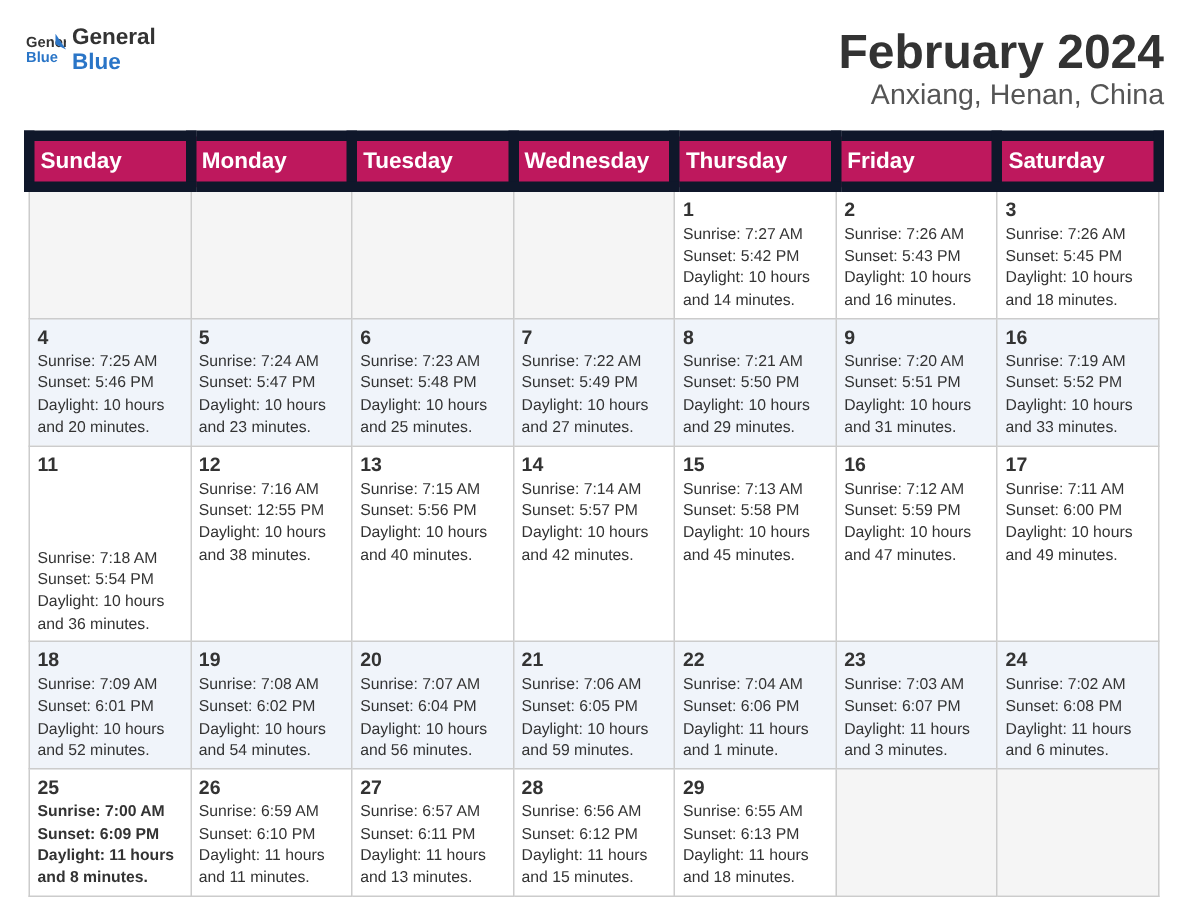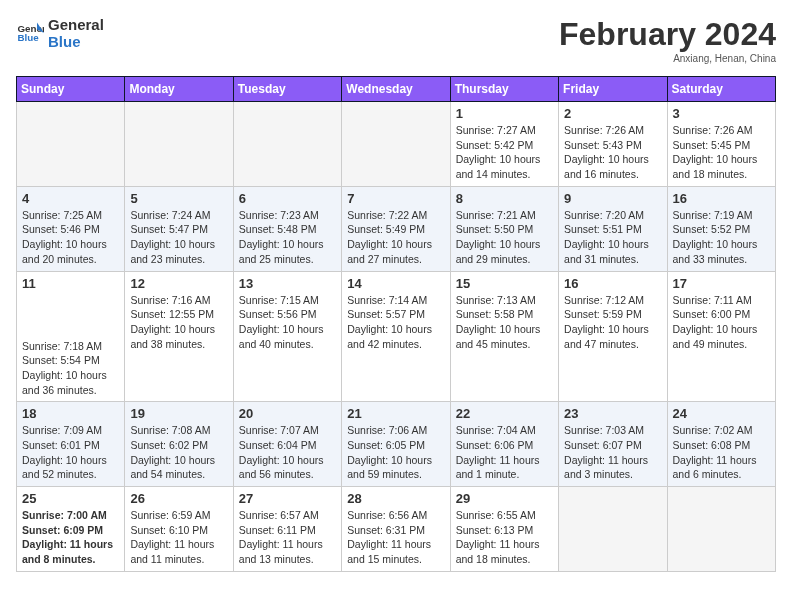--- a/index.html
+++ b/index.html
@@ -28,35 +28,35 @@
     .title-area {
       text-align: right;
       margin-left: 12px;
     }
     .month-title {
       font-size: 32px;
       font-weight: bold;
       color: #333;
     }
     .subtitle {
-      font-size: 10px;
+      font-size: 19px;
       color: #555;
     }
     .calendar-table {
       width: 100%;
       border-collapse: collapse;
       font-size: 11px;
     }
     .calendar-table th {
-      background: #8b5cf6;
+      background: #be185d;
       color: #fff;
       padding: 5px 4px;
       text-align: left;
-      font-size: 12px;
-      border: 1px solid #0f172a;
+      font-size: 15px;
+      border: 7px solid #0f172a;
     }
     .calendar-table td {
       border: 1px solid #ccc;
       vertical-align: top;
       padding: 4px 5px;
       width: calc(100%/7);
       min-height: 80px;
       height: 80px;
       background: #fff;
     }
@@ -313,21 +313,21 @@
         <td>
           <div class="day-number">27</div>
           <div class="day-info" style="white-space: pre-line;">Sunrise: 6:57 AM
 Sunset: 6:11 PM
 Daylight: 11 hours
 and 13 minutes.</div>
         </td>
         <td>
           <div class="day-number">28</div>
           <div class="day-info" style="white-space: pre-line;">Sunrise: 6:56 AM
-Sunset: 6:31 PM
+Sunset: 6:12 PM
 Daylight: 11 hours
 and 15 minutes.</div>
         </td>
         <td>
           <div class="day-number">29</div>
           <div class="day-info" style="white-space: pre-line;">Sunrise: 6:55 AM
 Sunset: 6:13 PM
 Daylight: 11 hours
 and 18 minutes.</div>
         </td>

